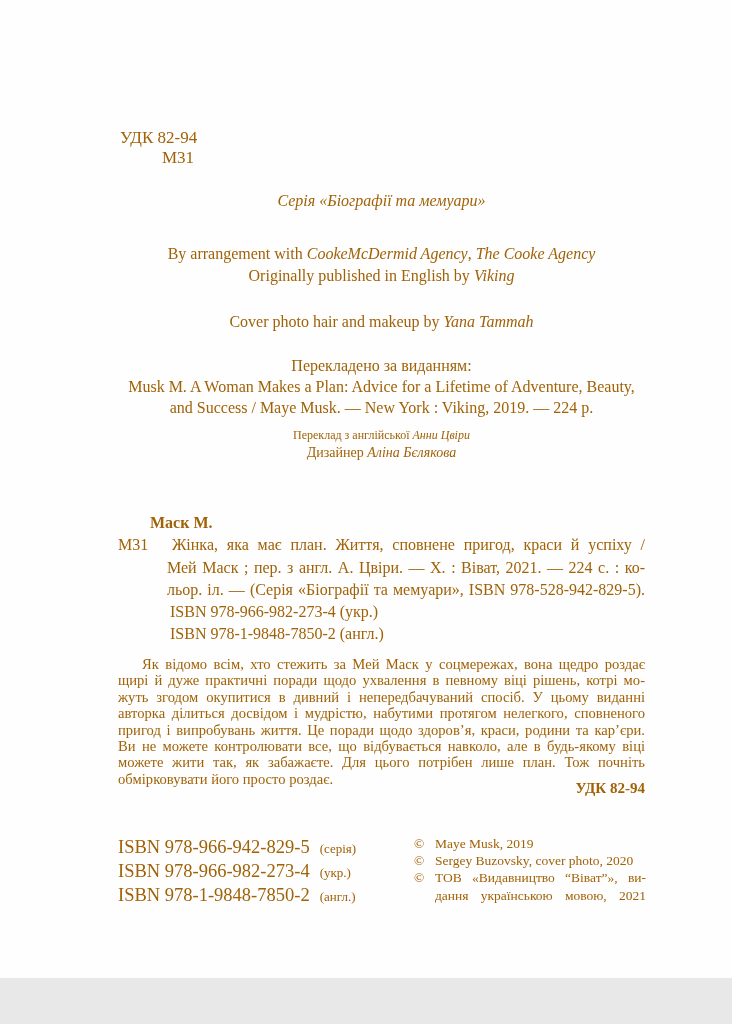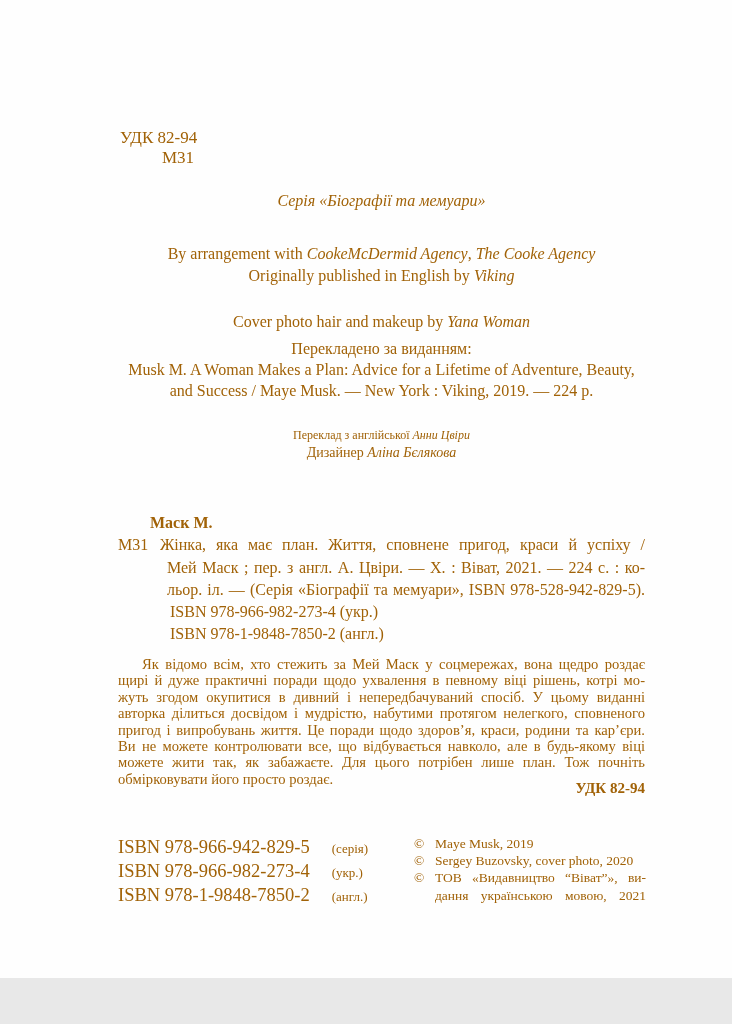--- a/index.html
+++ b/index.html
@@ -19,39 +19,39 @@
   .block-col { left:118px; width:527px; }
 
   #udc-top { left:120px; top:128px; font-size:17px; line-height:20px; }
   #udc-top .code { margin-left:42px; }
 
   #series { top:192px; font-size:16px; }
 
   #arrangement { top:243px; font-size:16px; line-height:22px; }
   #cover-credit { top:313px; font-size:16px; }
 
-  #source-edition { top:338px; font-size:16px; line-height:21px; }
+  #source-edition { top:355px; font-size:16px; line-height:21px; }
   #translator { top:416px; font-size:12px;margin-top:12px; }
   #designer { top:445px; font-size:14px; }
 
   #catalog { top:512px; font-size:16px; line-height:22.3px; }
   #catalog .author { margin-left:32px; }
   #catalog .row1 { position:relative; }
   #catalog .code { position:absolute; left:0; top:0; }
-  #catalog .l1 { margin-left:42px; }
+  #catalog .l1 { margin-left:54px; }
   #catalog .l2 { margin-left:49px; }
   #catalog .isbn { margin-left:52px; }
 
   #annotation { top:656px; font-size:14.6px; line-height:16.4px; }
   #annotation .first { text-indent:24px; }
 
   #udc-bottom { top:780px; font-size:15px; text-align:right; }
 
   #bottom-isbn { left:118px; top:836px; font-size:18.5px; line-height:22px; white-space:nowrap; }
-  #bottom-isbn .qual { font-size:13px; margin-left:22px; }
+  #bottom-isbn .qual { font-size:13px; margin-left:10px; }
 
   #copyrights { left:414px; top:835px; width:232px; font-size:13.5px; line-height:17.2px; }
   #copyrights .row { display:flex; }
   #copyrights .sym { width:21px; flex:0 0 21px; }
   #copyrights .txt { flex:1; }
 </style>
 </head>
 <body>
 
 <div class="page">
@@ -62,21 +62,21 @@
   </div>
 
   <div class="abs block-col center it" id="series">Серія «Біографії та мемуари»</div>
 
   <div class="abs block-col center" id="arrangement">
     <div><span>By arrangement with </span><span class="it">CookeMcDermid Agency</span><span>, </span><span class="it">The Cooke Agency</span></div>
     <div><span>Originally published in English by </span><span class="it">Viking</span></div>
   </div>
 
   <div class="abs block-col center" id="cover-credit">
-    <span>Cover photo hair and makeup by </span><span class="it">Yana Woman</span>
+    <span>Cover photo hair and makeup by </span><span class="it">Yana Tammah</span>
   </div>
 
   <div class="abs block-col center" id="source-edition">
     <div>Перекладено за виданням:</div>
     <div>Musk M. A Woman Makes a Plan: Advice for a Lifetime of Adventure, Beauty,</div>
     <div>and Success / Maye Musk. — New York : Viking, 2019. — 224 p.</div>
   </div>
 
   <div class="abs block-col center" id="translator">
     <span>Переклад з англійської </span><span class="it">Анни Цвіри</span>

